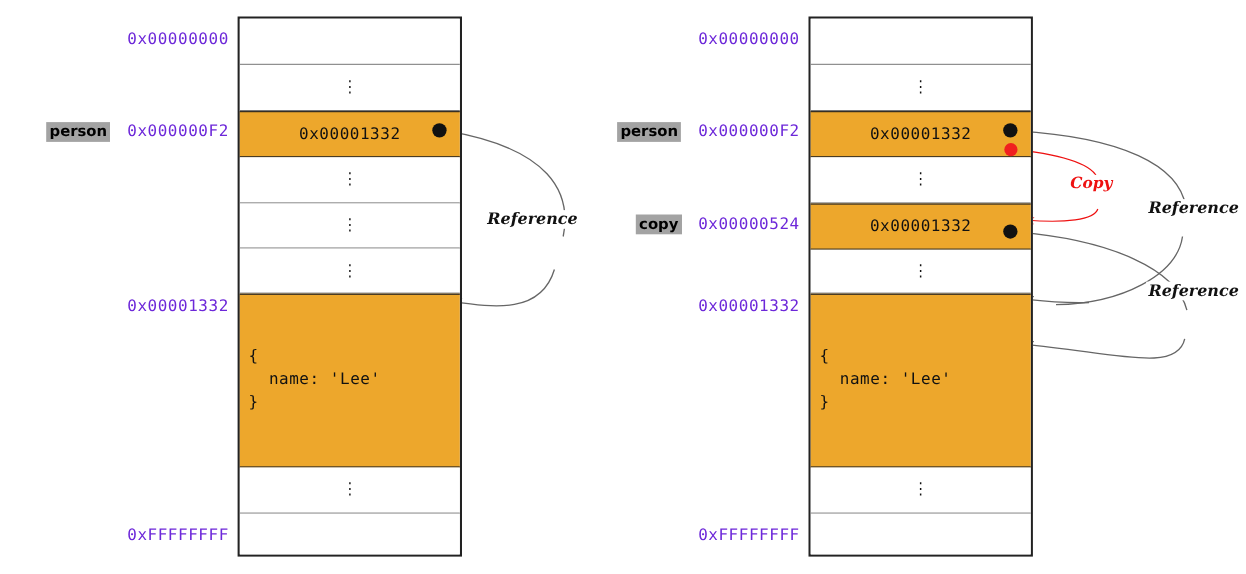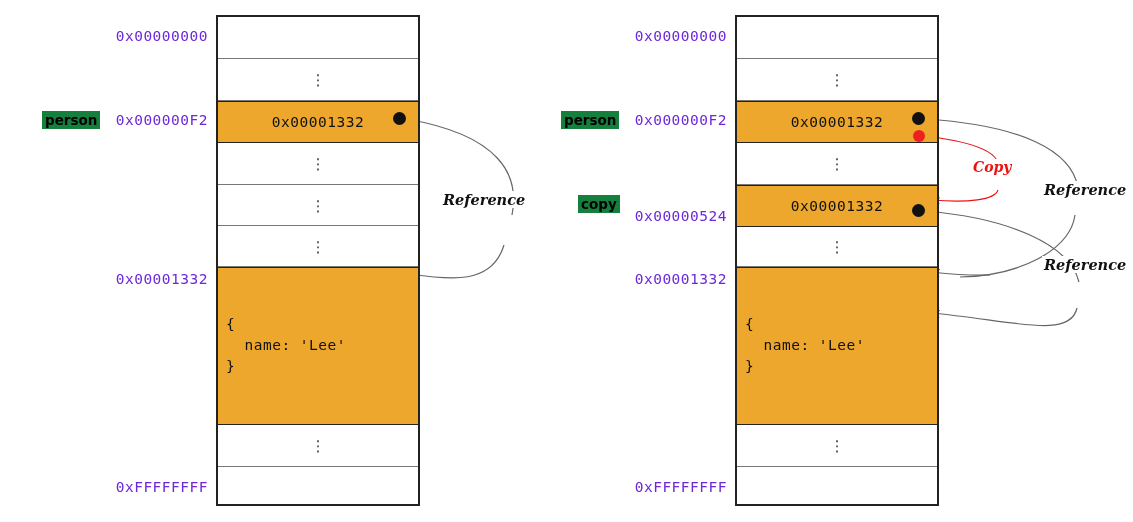--- a/index.html
+++ b/index.html
@@ -68,21 +68,21 @@
     letter-spacing:0.5px;
     text-align:right;
     white-space:nowrap;
   }
   .varlabel{
     position:absolute;
     font-family:"DejaVu Sans", sans-serif;
     font-weight:bold;
     font-size:13.5px;
     color:#000000;
-    background:#15803d;
+    background:#a3a3a3;
     padding:1px 3px;
     white-space:nowrap;
   }
 
   
   .caption{
     position:absolute;
     font-family:"DejaVu Serif", serif;
     font-weight:bold;
     font-style:italic;
@@ -218,21 +218,21 @@
 
     <div class="memrow last" style="top:450px;height:37px;width:200px;"></div>
   </div>
 
   <span class="dot" style="left:912px;top:112px;"></span>
   <span class="dot red" style="left:913px;top:130px;"></span>
   <span class="dot" style="left:912px;top:204px;"></span>
 
   <div class="addrlabel" style="left:549px;top:28px;width:178px;">0x00000000</div>
   <div class="addrlabel" style="left:549px;top:112px;width:178px;">0x000000F2</div>
-  <div class="addrlabel" style="left:549px;top:208px;width:178px;">0x00000524</div>
+  <div class="addrlabel" style="left:549px;top:196px;width:178px;">0x00000524</div>
   <div class="addrlabel" style="left:549px;top:271px;width:178px;">0x00001332</div>
   <div class="addrlabel" style="left:549px;top:479px;width:178px;">0xFFFFFFFF</div>
 
   <div class="varlabel" style="left:561px;top:111px;">person</div>
   <div class="varlabel" style="left:578px;top:195px;">copy</div>
 
   <div class="caption red" style="left:971px;top:159px;">Copy</div>
   <div class="caption" style="left:1042px;top:181px;">Reference</div>
   <div class="caption" style="left:1042px;top:256px;">Reference</div>
 

